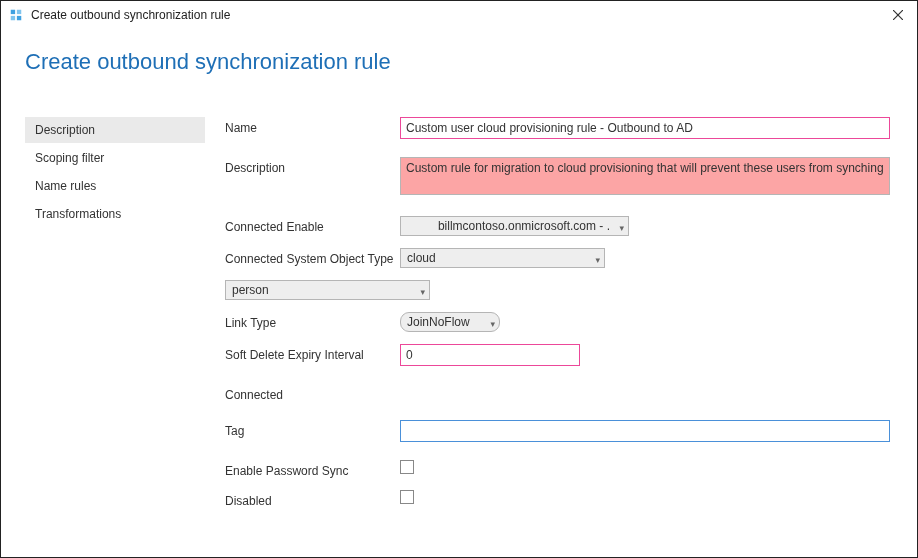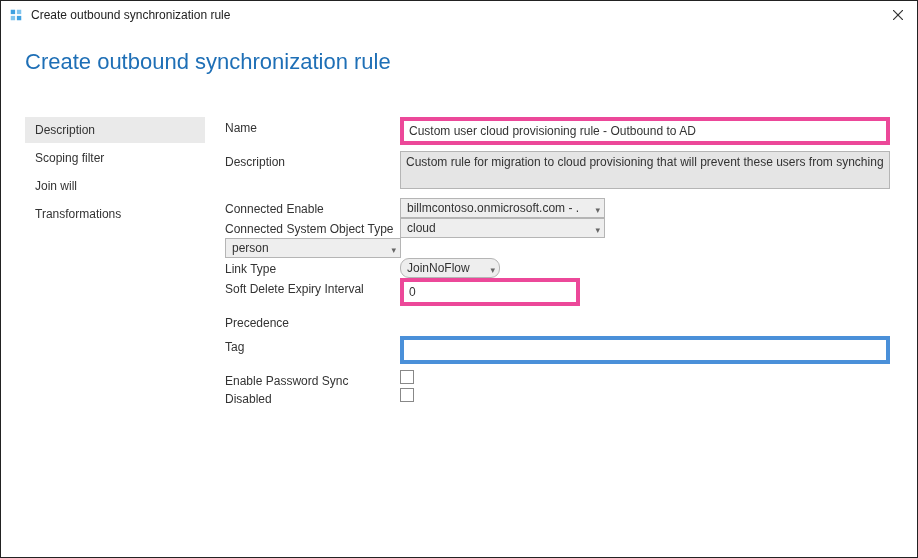--- a/index.html
+++ b/index.html
@@ -35,57 +35,57 @@
   .sidebar { width:200px; flex:0 0 200px; }
   .sidebar .nav-item {
     padding:6px 10px;
     color:#333;
     cursor:pointer;
     width:180px;
     margin-bottom:2px;
   }
   .sidebar .nav-item.active { background:#eaeaea; }
   .form { flex:1; padding-right:30px;}
-  .row { display:flex; align-items:flex-start; margin-bottom:0; }
+  .row { display:flex; align-items:flex-start; margin-bottom:12px; }
   .row .lbl { width:175px; padding-top:4px; color:#333;}
   .row .ctrl { flex:1; }
   .txt {
-    border:4px solid #ec4899;
+    border:1px solid #ec4899;
     padding:3px 5px;
     font-family:inherit; font-size:12px;
     color:#333; background:#fff;
     width:100%;
   }
   .txt.wide { width:490px; }
   .txtarea {
     border:1px solid #b5b5b5;
     padding:3px 5px;
     font-family:inherit; font-size:12px;
-    color:#333; background:#e5e5e5;
+    color:#333; background:#fca5a5;
     width:490px; height:38px; resize:none;
   }
   .sel {
     border:1px solid #b5b5b5;
     background:#eeeeee;
     font-family:inherit; font-size:12px;
     padding:2px 18px 2px 6px;
     color:#333;
     display:inline-flex; align-items:center;
     justify-content:space-between;
     cursor:pointer;
     height:20px;
     position:relative;
   }
   .sel .caret {
     position:absolute; right:4px; top:6px;
     font-size:9px; color:#666;
   }
-  .sel.w1 { width:205px; }
+  .sel.w1 { width:229px;justify-content:flex-end; }
   .sel.w2 { width:205px; }
-  .sel.w3 { width:176px; }
+  .sel.w3 { width:205px; }
   .sel.w4 { width:100px;border-radius:9px; }
   .txt.w5 { width:180px; }
   .txt.w6 { width:50px; }
   .txt.wtag { width:490px; border-color:#4a90d9;}
   .chk {
     width:14px; height:14px;
     border:1px solid #888; background:#fff;
     display:inline-block; cursor:pointer;
   }
   .spacer { height:6px; }
@@ -119,21 +119,21 @@
 
 <div class="content">
   <div class="sidebar">
     <div class="nav-item active">
       <span>Description</span>
     </div>
     <div class="nav-item">
       <span>Scoping filter</span>
     </div>
     <div class="nav-item">
-      <span>Join will</span>
+      <span>Name rules</span>
     </div>
     <div class="nav-item">
       <span>Transformations</span>
     </div>
   </div>
 
   <div class="form">
     <div class="row">
       <div class="lbl">Name</div>
       <div class="ctrl">
@@ -184,21 +184,21 @@
       </div>
     </div>
     <div class="row">
       <div class="lbl">Soft Delete Expiry Interval</div>
       <div class="ctrl">
         <input type="text" class="txt w5" value="0" style="">
       </div>
     </div>
     <div class="spacer"></div>
     <div class="row">
-      <div class="lbl">Precedence</div>
+      <div class="lbl">Connected</div>
     </div>
     <div class="spacer"></div>
     <div class="row">
       <div class="lbl">Tag</div>
       <div class="ctrl">
         <input type="text" class="txt wtag" style="">
       </div>
     </div>
     <div class="spacer"></div>
     <div class="row">

